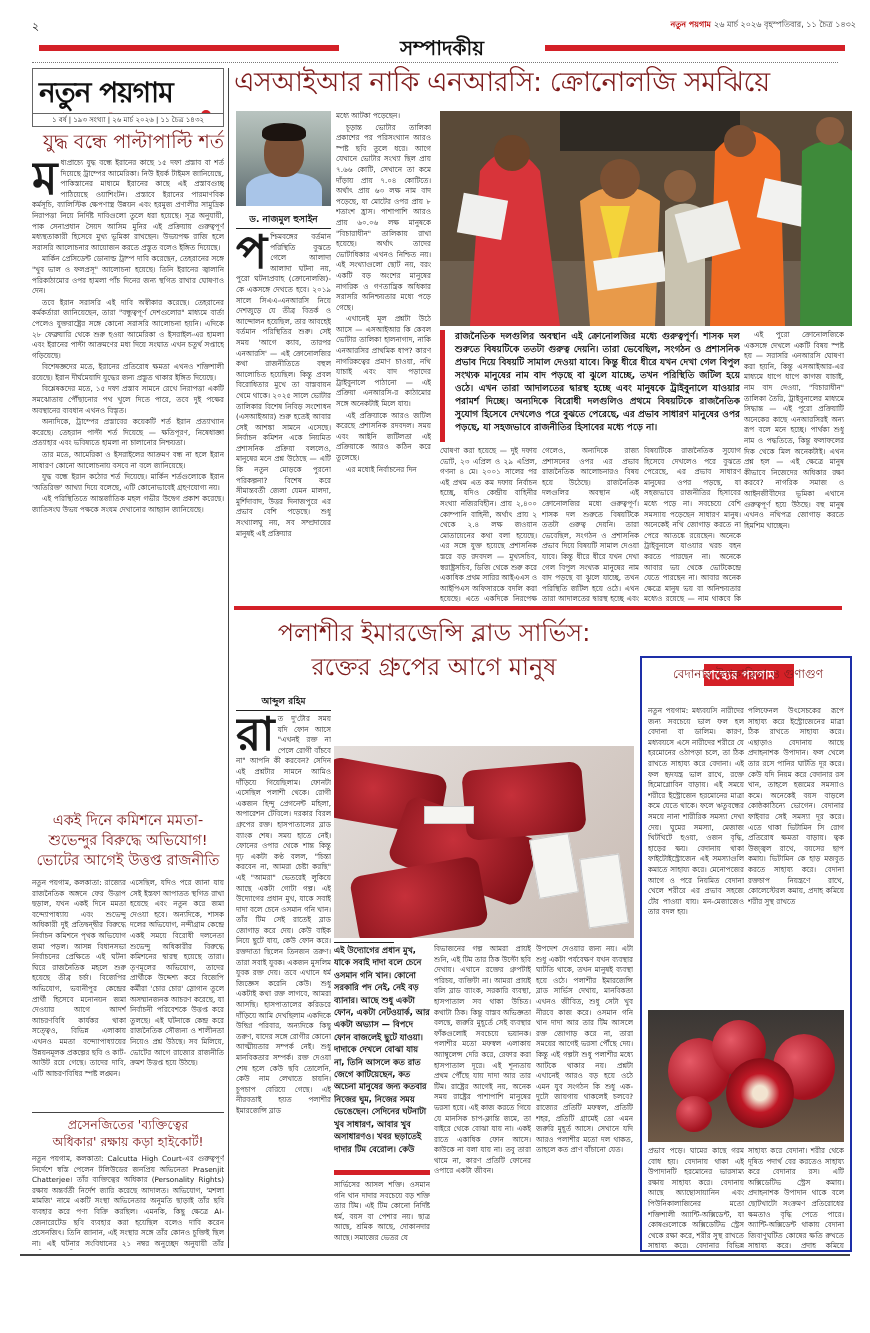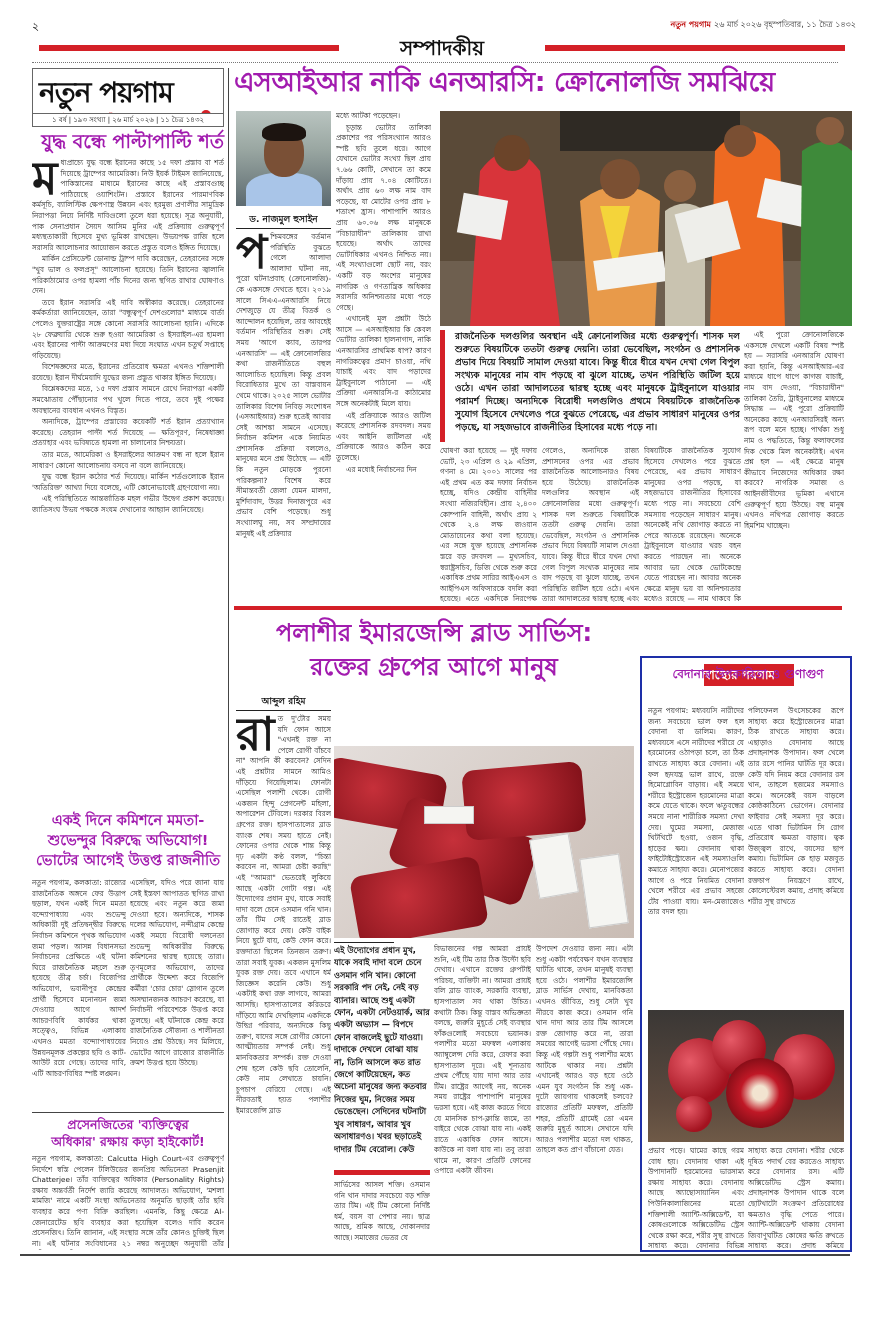--- a/index.html
+++ b/index.html
@@ -2,21 +2,21 @@
 <html><head>
 <meta charset="utf-8">
 <style>
 *{box-sizing:border-box;margin:0;padding:0}
 html,body{width:870px;height:1333px;background:#fff;overflow:hidden}
 body{font-family:"DejaVu Sans",sans-serif;color:#111;position:relative}
 .abs{position:absolute}
 .txt{font-size:7.2px;line-height:10.6px;text-align:justify;color:#1a1a1a;overflow:hidden}
 .txt p{text-indent:10px;margin-bottom:1px}
 .txt p.noind{text-indent:0}
-.head{font-family:"DejaVu Sans",sans-serif;font-weight:bold;color:#a21caf;line-height:1.15}
+.head{font-family:"DejaVu Sans",sans-serif;font-weight:normal;color:#7f1d1d;line-height:1.15}
 #page-num{left:32px;top:18px;font-size:11px}
 #dateline{right:14px;top:18px;font-size:8px;color:#333}
 #dateline b{color:#b00;font-size:8px;margin-right:3px}
 #sec-bar{left:39px;top:37px;width:806px;height:22px}
 #sec-bar .line{position:absolute;top:8px;height:6px;background:#d42027}
 #sec-bar .l1{left:0;width:300px}
 #sec-bar .l2{right:0;width:300px}
 #sec-bar .title{position:absolute;left:310px;top:-4px;width:186px;text-align:center;font-size:20px;font-weight:bold}
 #dotted{left:32px;top:62px;width:806px;border-top:1px dotted #777}
 #mast{left:32px;top:68px;width:192px;height:58px;border:1px solid #666}

